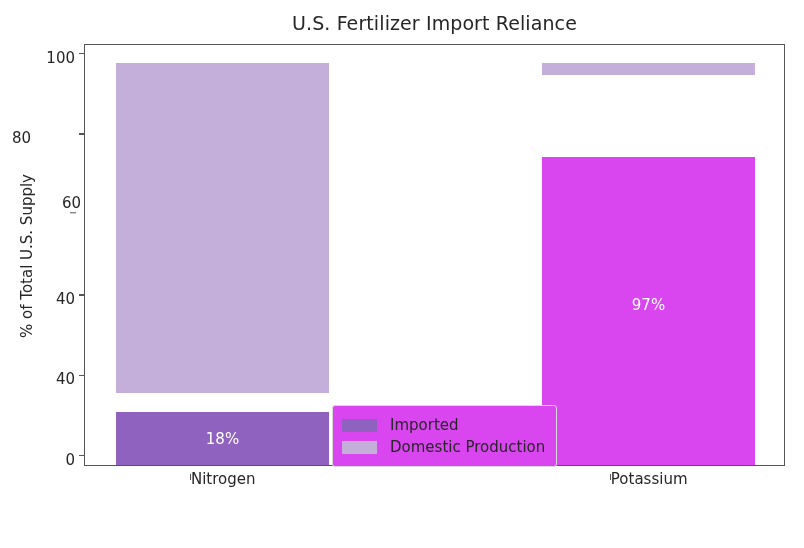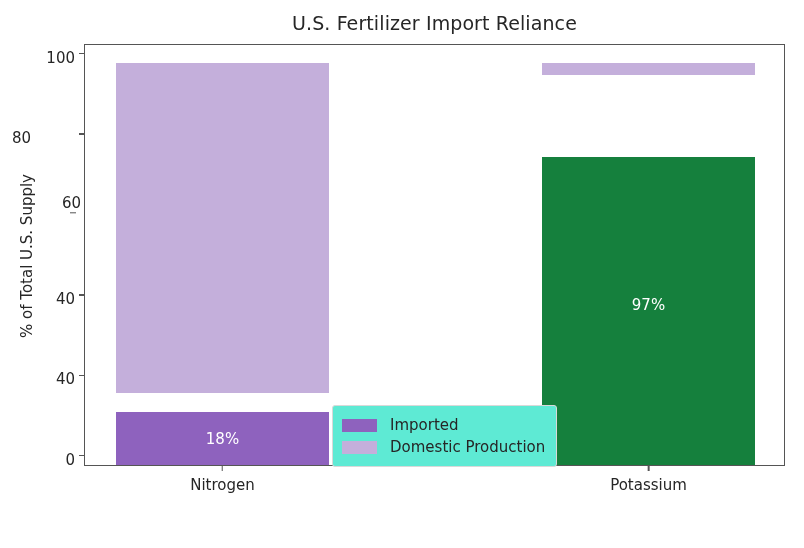--- a/index.html
+++ b/index.html
@@ -80,21 +80,21 @@
     transform: translate(-50%, -50%) rotate(-90deg);
     white-space: nowrap;
   }
 
   
   .x-tick {
     position: absolute;
     top: 100%;
     transform: translateX(-50%);
     display: flex;
-    flex-direction: column;
+    flex-direction: row;
     align-items: center;
   }
   .x-tick .xmark {
     display: block;
     width: 1.4px;
     height: 6px;
     background: #555555;
   }
   .x-tick .xlabel {
     font-size: 15px;
@@ -122,21 +122,21 @@
     pointer-events: none;
   }
 
   
   #legend {
     position: absolute;
     left: 247px;
     top: 360px;
     border: 1px solid #d9d9d9;
     border-radius: 3px;
-    background: #5eead4;
+    background: #d946ef;
     padding: 8px 11px 8px 9px;
     box-sizing: border-box;
   }
   .legend-row {
     display: flex;
     align-items: center;
     height: 22px;
   }
   .legend-swatch {
     width: 35px;
@@ -198,21 +198,21 @@
     <div class="bar-group" style="left:31px; width:213px; height:401.9px;">
       <div class="bar-seg" style="bottom:0; height:53px; background:#8e62be;">
         <span class="bar-value">18%</span>
       </div>
       <div class="bar-seg" style="bottom:72.3px; height:329.6px; background:#c4afdb;">
         <span class="bar-value"></span>
       </div>
     </div>
 
     <div class="bar-group" style="left:457px; width:213px; height:401.9px;">
-      <div class="bar-seg" style="bottom:0; height:308px; background:#15803d;">
+      <div class="bar-seg" style="bottom:0; height:308px; background:#d946ef;">
         <span class="bar-value" style="position:relative; top:-6px;">97%</span>
       </div>
       <div class="bar-seg" style="bottom:389.8px; height:12.1px; background:#c4afdb;">
         <span class="bar-value"></span>
       </div>
     </div>
 
     <div id="legend">
       <div class="legend-row">
         <span class="legend-swatch" style="background:#8e62be;"></span>

